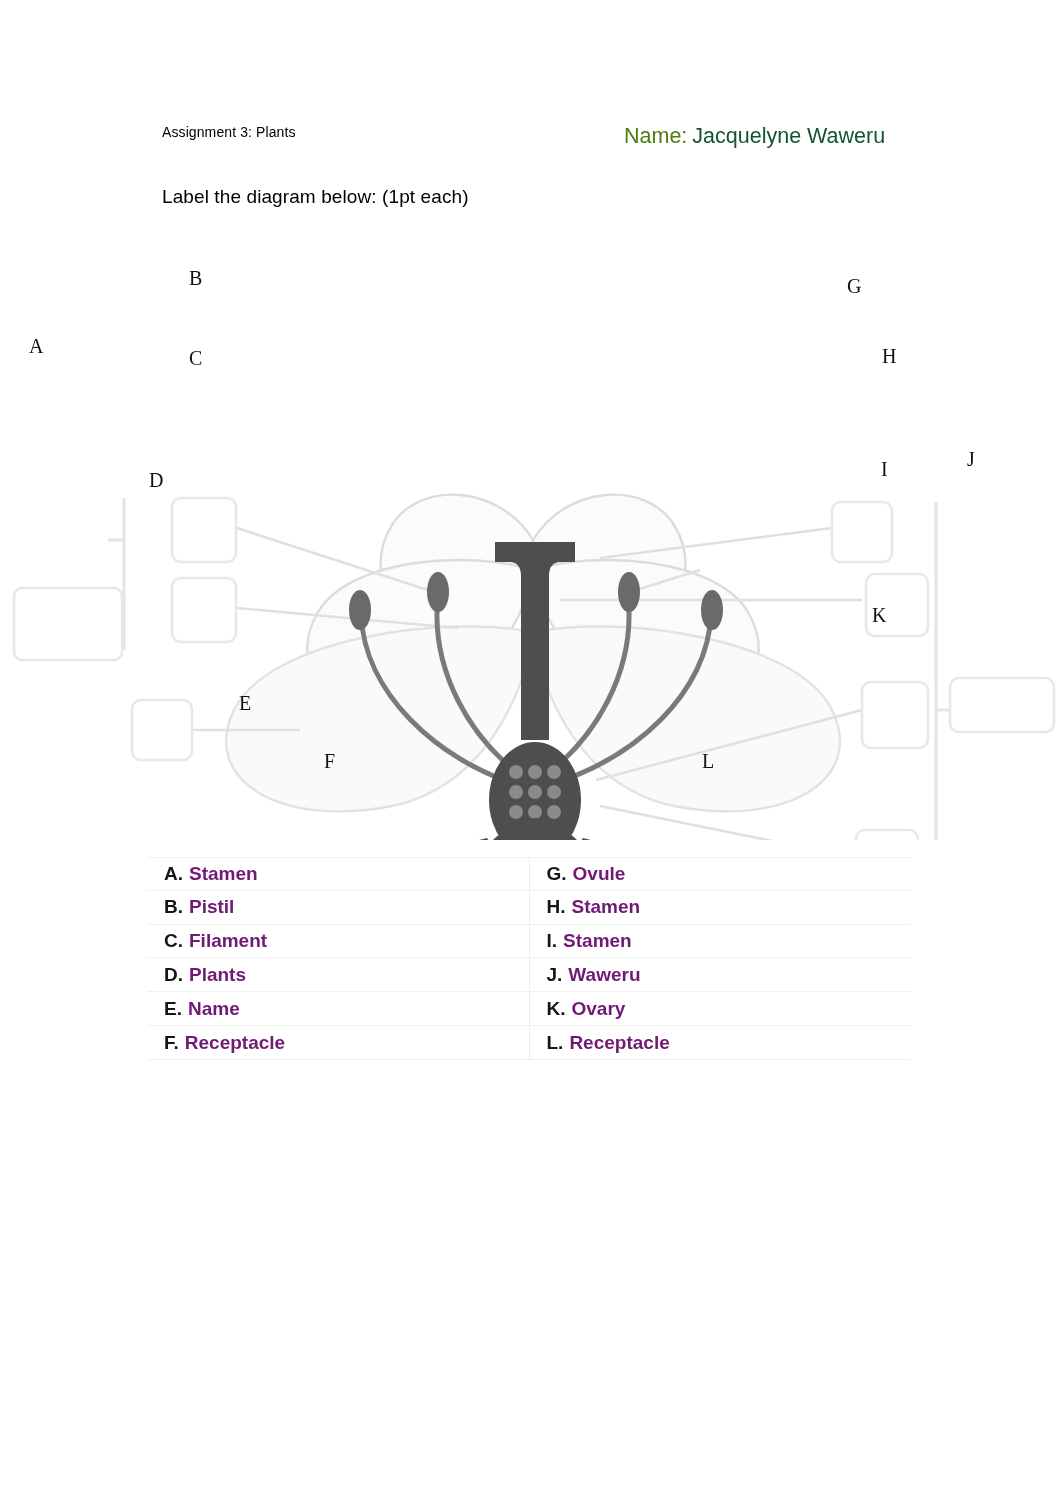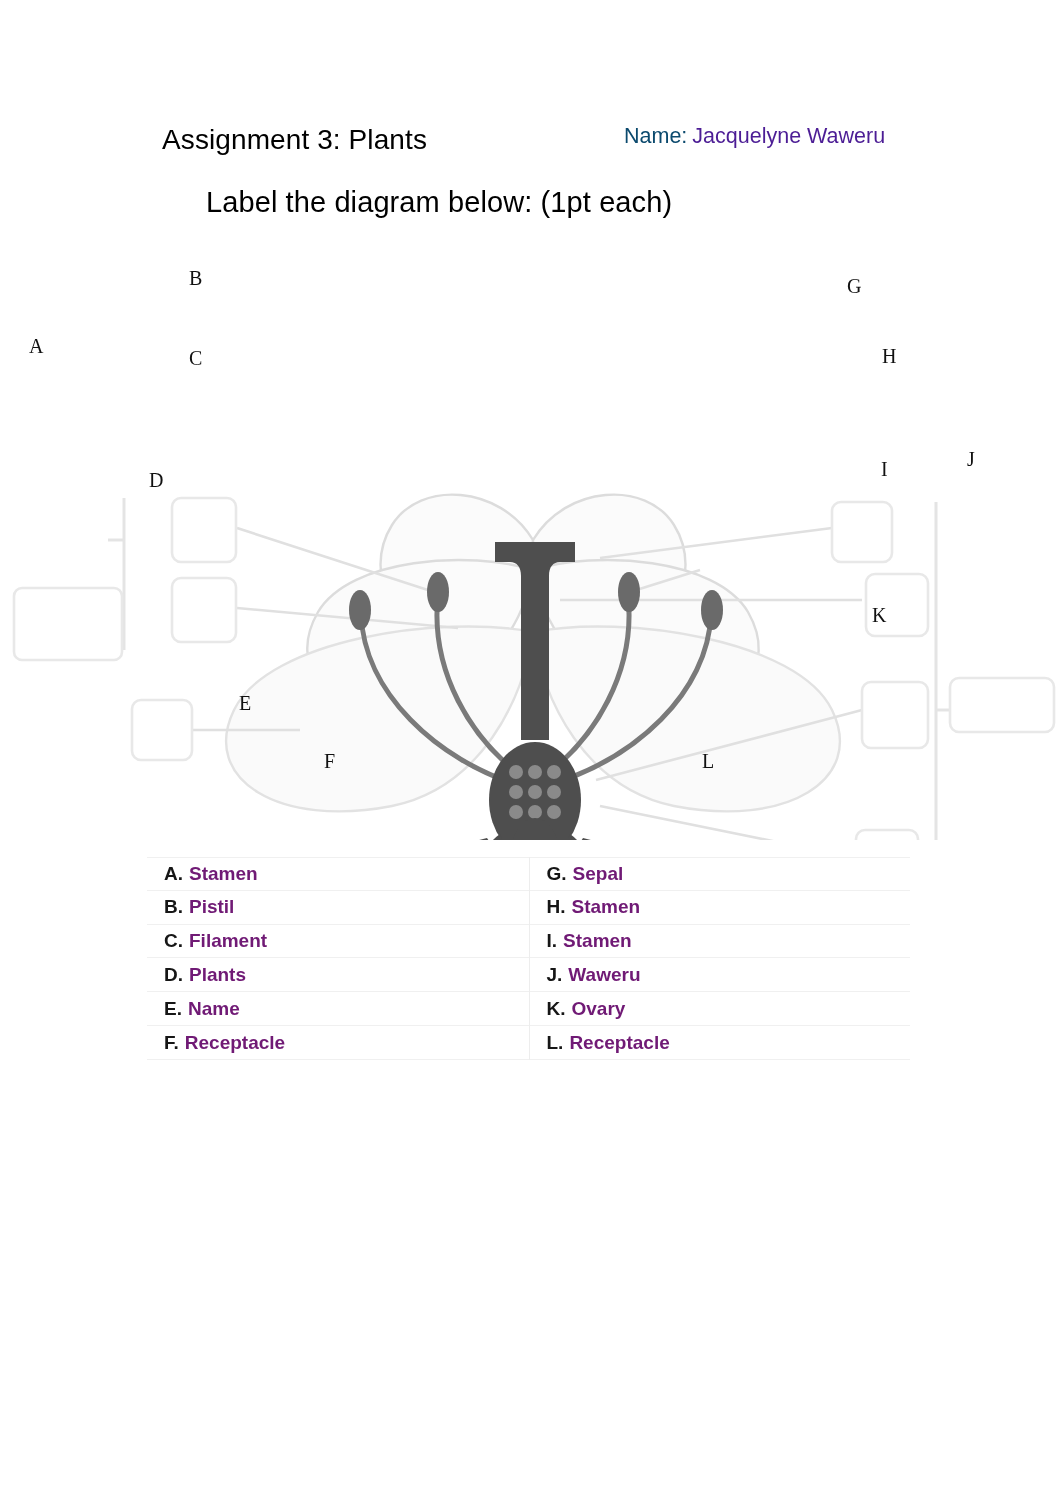--- a/index.html
+++ b/index.html
@@ -22,45 +22,44 @@
     position: absolute;
     left: 162px;
     top: 124px;
     width: 780px;
     height: 34px;
   }
   #assignment-title {
     position: absolute;
     left: 0;
     top: 0;
-    font-size: 28px;
+    font-size: 14px;
     letter-spacing: 0.1px;
     white-space: nowrap;
   }
   #name-group {
     position: absolute;
     left: 462px;
     top: 0;
     white-space: nowrap;
     font-size: 21.5px;
   }
-  #name-label { color: #0c4a6e; }
+  #name-label { color: #4d7c0f; }
   #student-name {
-    color: #4c1d95;
+    color: #14532d;
     margin-left: 5px;
   }
 
   #instruction-line {
     position: absolute;
     left: 162px;
     top: 186px;
-    font-size: 29px;
+    font-size: 19px;
     letter-spacing: 0.1px;
     white-space: nowrap;
-    margin-left: 44px;
   }
 
   
   #diagram {
     position: absolute;
     left: 0;
     top: 240px;
     width: 1062px;
     height: 600px;
   }
@@ -276,21 +275,21 @@
     </div>
     <div class="answer-row">
       <span class="ltr">F.</span>
       <span class="term">Receptacle</span>
     </div>
   </div>
 
   <div class="answer-col right">
     <div class="answer-row">
       <span class="ltr">G.</span>
-      <span class="term">Sepal</span>
+      <span class="term">Ovule</span>
     </div>
     <div class="answer-row">
       <span class="ltr">H.</span>
       <span class="term">Stamen</span>
     </div>
     <div class="answer-row">
       <span class="ltr">I.</span>
       <span class="term">Stamen</span>
     </div>
     <div class="answer-row">

